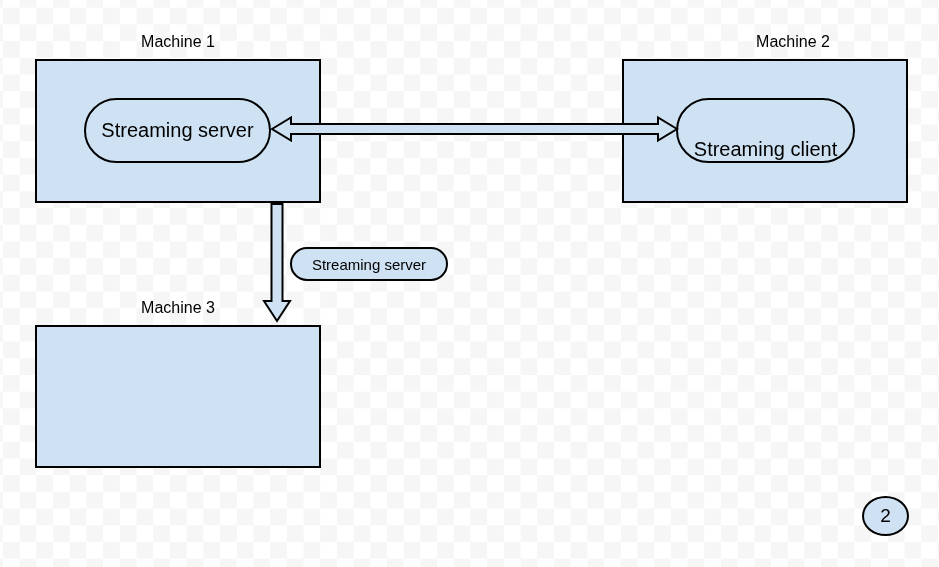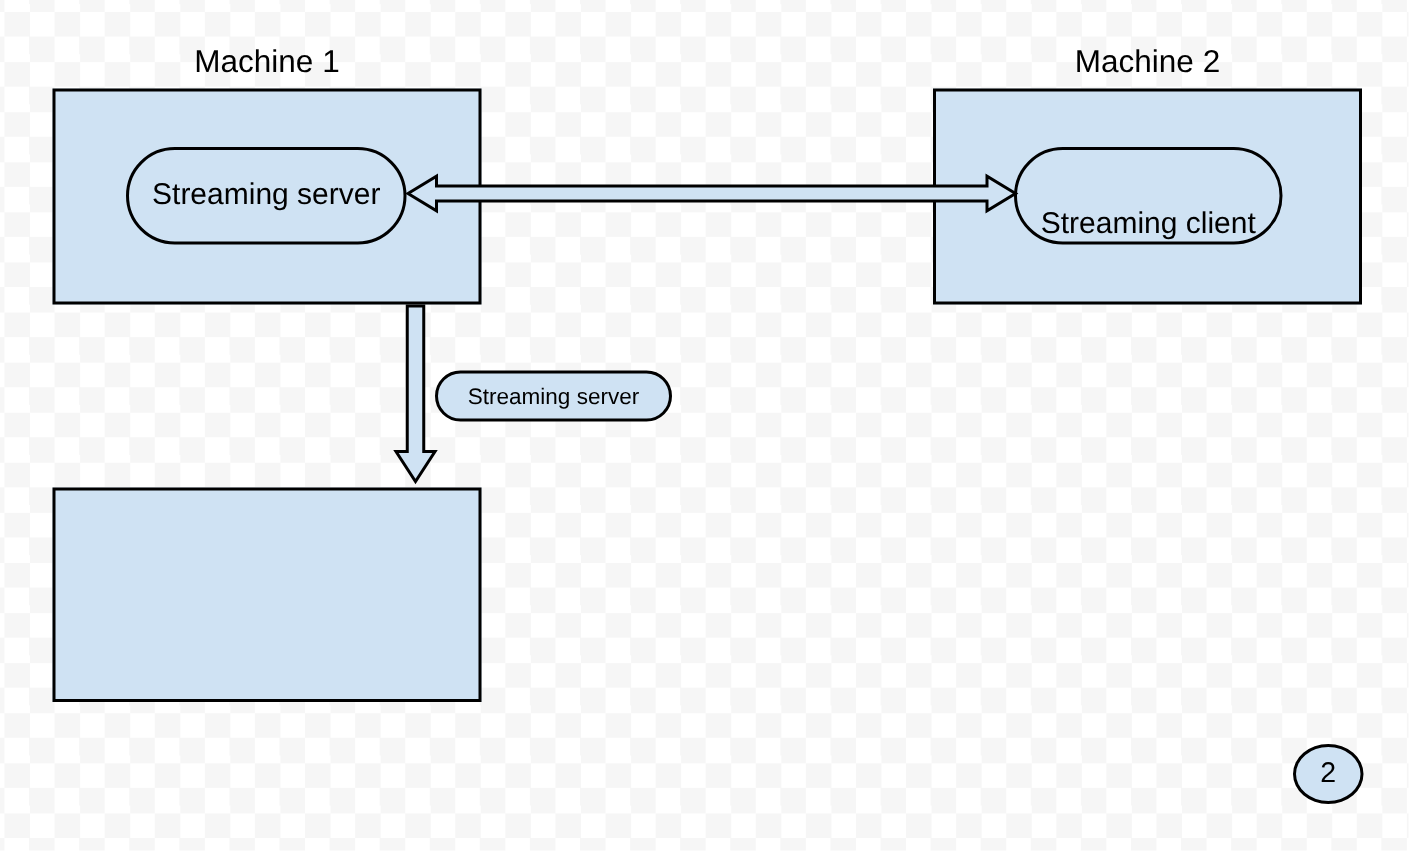--- a/index.html
+++ b/index.html
@@ -26,21 +26,21 @@
     background-position: 3px -9px;
   }
   .machine-box {
     position: absolute;
     background: var(--shape-fill);
     border: 2px solid var(--shape-border);
   }
   .machine-title {
     position: absolute;
     text-align: center;
-    font-size: 21px;
+    font-size: 16px;
     line-height: 22px;
     white-space: nowrap;
   }
   .stadium {
     position: absolute;
     background: var(--shape-fill);
     border: 2px solid var(--shape-border);
     border-radius: 999px;
     display: flex;
     align-items: center;
@@ -48,21 +48,21 @@
     font-size: 20px;
     white-space: nowrap;
   }
   .stadium.small {
     font-size: 15px;
   }
   #box-m1 { left: 35px;  top: 59px;  width: 286px; height: 144px; }
   #box-m2 { left: 622px; top: 59px;  width: 286px; height: 144px; }
   #box-m3 { left: 35px;  top: 325px; width: 286px; height: 143px; }
   #title-m1 { left: 35px;  top: 31px;  width: 286px; }
-  #title-m2 { left: 622px; top: 31px;  width: 286px; }
+  #title-m2 { left: 650px; top: 31px;  width: 286px; }
   #title-m3 { left: 35px;  top: 297px; width: 286px; }
   #stadium-server { left: 84px;  top: 98px; width: 187px; height: 65px; }
   #stadium-client { left: 676px; top: 98px; width: 179px; height: 65px; align-items: flex-end; }
   #arrow-label { left: 290px; top: 247px; width: 158px; height: 34px; }
   .arrow-layer {
     position: absolute;
     left: 0; top: 0;
     width: 939px; height: 567px;
     pointer-events: none;
   }
@@ -94,20 +94,21 @@
   <div class="stadium" id="stadium-server">
     <span>Streaming server</span>
   </div>
 
   <div class="machine-title" id="title-m2">Machine 2</div>
   <div class="machine-box" id="box-m2"></div>
   <div class="stadium" id="stadium-client">
     <span>Streaming client</span>
   </div>
 
+  <div class="machine-title" id="title-m3">Machine 3</div>
   <div class="machine-box" id="box-m3"></div>
 
   <svg class="arrow-layer" viewBox="0 0 939 567" xmlns="http://www.w3.org/2000/svg">
     <polygon points="272,129 291,117.5 291,124 658,124 658,117.5 677,129 658,140.5 658,134 291,134 291,140.5"></polygon>
     <polygon points="271.5,204 282.5,204 282.5,301 290,301 277,321 264,301 271.5,301"></polygon>
   </svg>
 
   <div class="stadium small" id="arrow-label">
     <span>Streaming server</span>
   </div>

